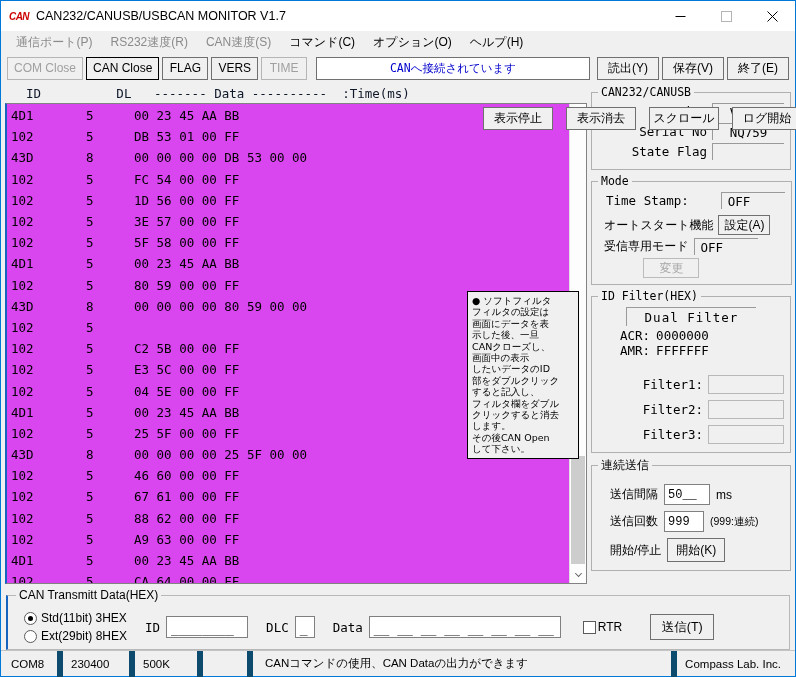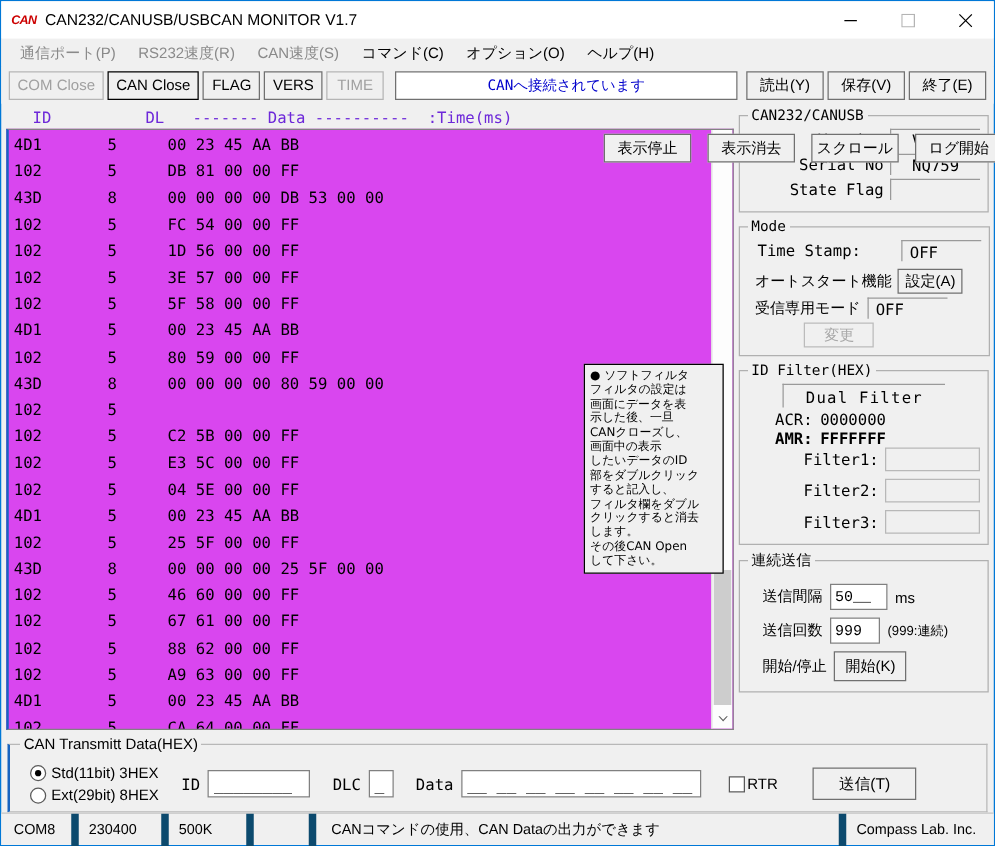--- a/index.html
+++ b/index.html
@@ -79,21 +79,21 @@
   .tbtn.wide { min-width: 62px; }
 
   
   .content { flex: 1; display: flex; padding: 0 4px 0 4px; gap: 4px; position: relative; }
   .left-col { width: 584px; display: flex; flex-direction: column; position: relative; }
 
   
   .list-header {
     height: 20px; display: flex; align-items: center;
     font-family: "DejaVu Sans Mono", monospace;
-    font-size: 12.5px; color: #6d28d9; padding-left: 6px;
+    font-size: 12.5px; color: #0f172a; padding-left: 6px;
     white-space: pre;
   }
   .list-wrap {
     flex: 1; border: 1px solid #828282; background: #d946ef;
     position: relative; overflow: hidden;
     margin-bottom: 4px;
     border-left: 2px solid #1764c0;
   }
   .list-inner {
     position:absolute; inset: 0 17px 0 0; overflow: hidden;
@@ -213,21 +213,21 @@
   .tx-lbl { font-family:"DejaVu Sans Mono", monospace; font-size:12.5px; margin: 0 6px 0 18px; }
   .tx-inp {
     border:1px solid #808080; background:#fff; height:22px;
     font-family:"DejaVu Sans Mono", monospace; font-size:13px;
     display:flex;align-items:flex-end; padding: 0 4px 1px 4px; color:#000;
     white-space: pre;
   }
   .chk-wrap { display:flex; align-items:center; gap:2px; margin-left: 22px; font-size:12px; }
   .chk { width: 13px; height: 13px; border:1px solid #5a5a5a; background:#fff; }
   .send-btn {
-    margin-left: 28px; width: 83px; height: 26px;
+    margin-left: 28px; width: 64px; height: 26px;
     border: 1px solid #707070; background:#f0f0f0;
     font-size: 12.5px; display:flex;align-items:center;justify-content:center;
   }
 
   
   .statusbar {
     height: 26px; flex: 0 0 26px;
     border-top: 1px solid #c4c4c4;
     display: flex; align-items: center;
     font-size: 11.5px; color:#000;
@@ -287,21 +287,21 @@
     <div class="tbtn wide">終了(E)</div>
   </div>
 
   <div class="content">
 
     <div class="left-col">
       <div class="list-header">  ID          DL   ------- Data ----------  :Time(ms)</div>
       <div class="list-wrap">
         <div class="list-inner" id="list-rows">
             <div class="row"><span class="c-id">4D1</span><span class="c-dl">5</span><span class="c-data">00 23 45 AA BB</span></div>
-            <div class="row"><span class="c-id">102</span><span class="c-dl">5</span><span class="c-data">DB 81 00 00 FF</span></div>
+            <div class="row"><span class="c-id">102</span><span class="c-dl">5</span><span class="c-data">DB 53 01 00 FF</span></div>
             <div class="row"><span class="c-id">43D</span><span class="c-dl">8</span><span class="c-data">00 00 00 00 DB 53 00 00</span></div>
             <div class="row"><span class="c-id">102</span><span class="c-dl">5</span><span class="c-data">FC 54 00 00 FF</span></div>
             <div class="row"><span class="c-id">102</span><span class="c-dl">5</span><span class="c-data">1D 56 00 00 FF</span></div>
             <div class="row"><span class="c-id">102</span><span class="c-dl">5</span><span class="c-data">3E 57 00 00 FF</span></div>
             <div class="row"><span class="c-id">102</span><span class="c-dl">5</span><span class="c-data">5F 58 00 00 FF</span></div>
             <div class="row"><span class="c-id">4D1</span><span class="c-dl">5</span><span class="c-data">00 23 45 AA BB</span></div>
             <div class="row"><span class="c-id">102</span><span class="c-dl">5</span><span class="c-data">80 59 00 00 FF</span></div>
             <div class="row"><span class="c-id">43D</span><span class="c-dl">8</span><span class="c-data">00 00 00 00 80 59 00 00</span></div>
             <div class="row"><span class="c-id">102</span><span class="c-dl">5</span></div>
             <div class="row"><span class="c-id">102</span><span class="c-dl">5</span><span class="c-data">C2 5B 00 00 FF</span></div>
@@ -392,21 +392,21 @@
         </div>
       </fieldset>
 
       <fieldset class="gb">
         <legend>ID Filter(HEX)</legend>
         <div class="dual-filter">Dual Filter</div>
         <div class="acr-row">
           <span class="lbl-mono">ACR:</span>
           <span class="lbl-mono">0000000</span>
         </div>
-        <div class="acr-row" style="margin-bottom:0;font-weight:bold;">
+        <div class="acr-row" style="margin-bottom:17px;">
           <span class="lbl-mono">AMR:</span>
           <span class="lbl-mono">FFFFFFF</span>
         </div>
         <div class="filter-row">
           <span class="lbl-mono">Filter1:</span>
           <span class="filter-inp"></span>
         </div>
         <div class="filter-row">
           <span class="lbl-mono">Filter2:</span>
           <span class="filter-inp"></span>

